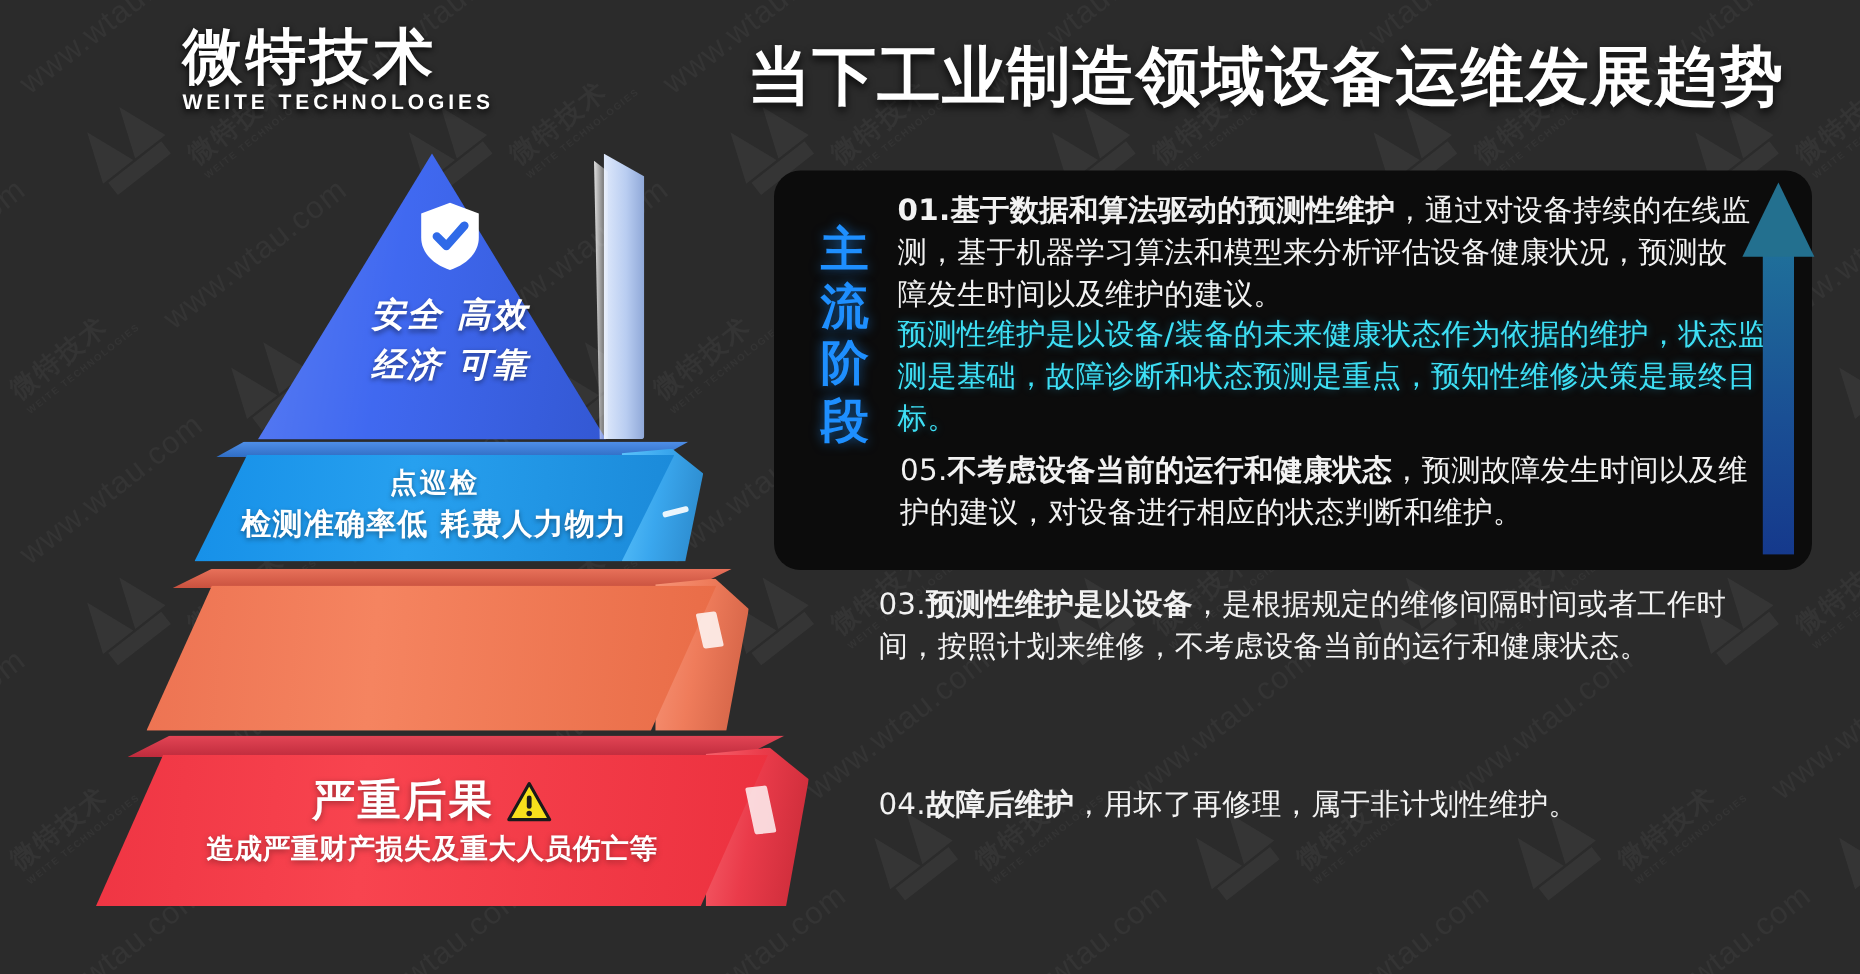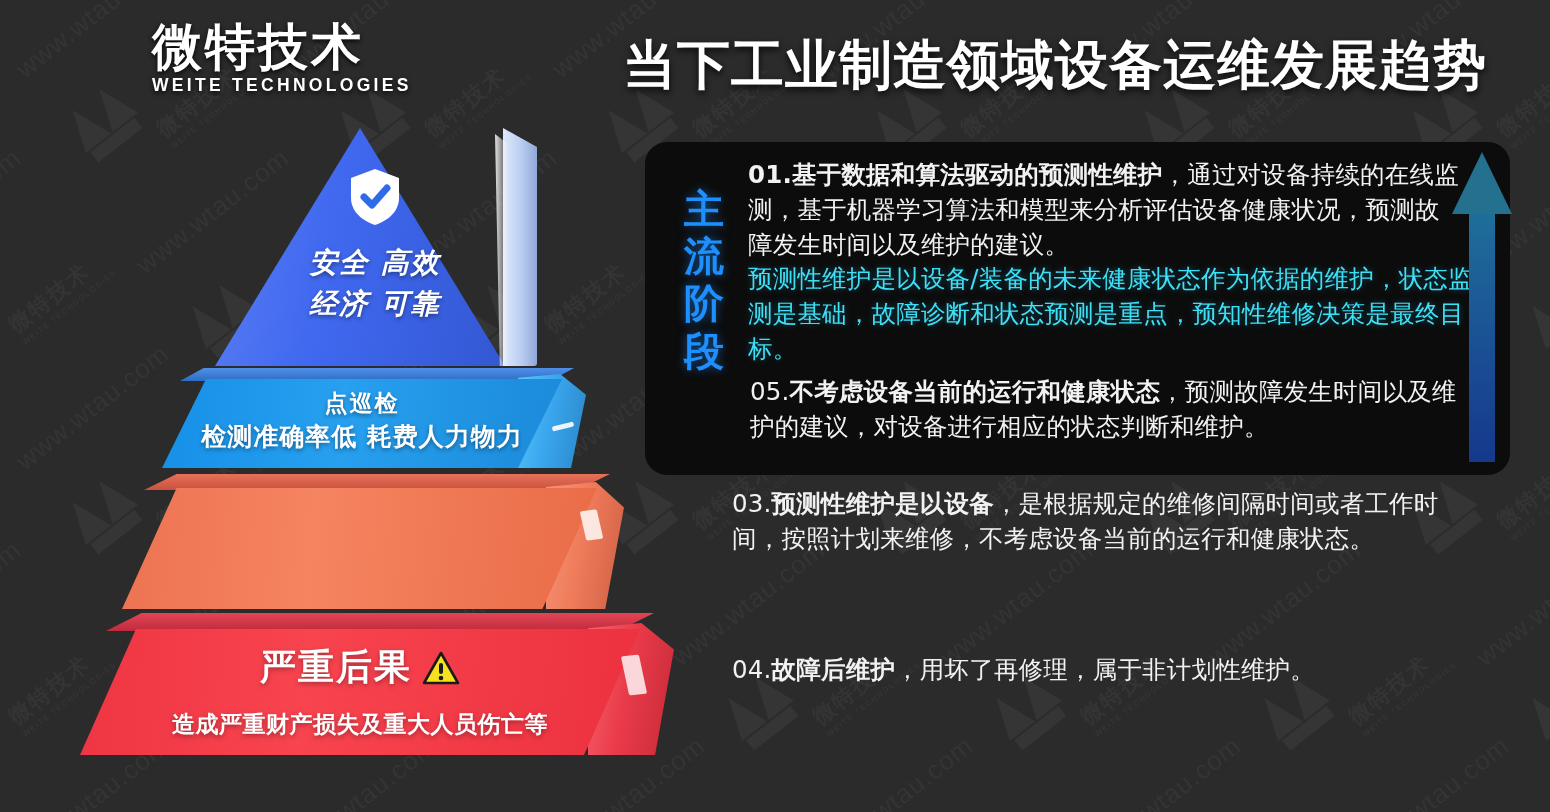--- a/index.html
+++ b/index.html
@@ -225,21 +225,21 @@
   #lvl4-text {
     position:absolute; left: 0; top: 30px; width: 560px; text-align:center;
     color:#fff;
     text-shadow: 0 2px 5px rgba(0,0,0,0.35);
     font-family: "DejaVu Sans", sans-serif;
   }
   #lvl4-text .t1 {
     display:flex; align-items:center; justify-content:center; gap:10px;
     font-size: 36px; font-weight: 900; letter-spacing: 2px;
   }
-  #lvl4-text .t2 { display:block; font-size: 23px; font-weight: 800; letter-spacing: 0.5px; margin-top: 17px;}
+  #lvl4-text .t2 { display:block; font-size: 23px; font-weight: 800; letter-spacing: 0.5px; margin-top: 0;}
   .warn-icon { display:inline-block; width:38px; height:34px; }
 
   
   #content { position:absolute; left: 640px; top: 0; width: 910px; height: 812px; z-index: 4; }
 
   #panel {
     position:absolute; left: 5px; top: 142px;
     width: 865px; height: 333px;
     background: #0c0c0c;
     border-radius: 22px;

